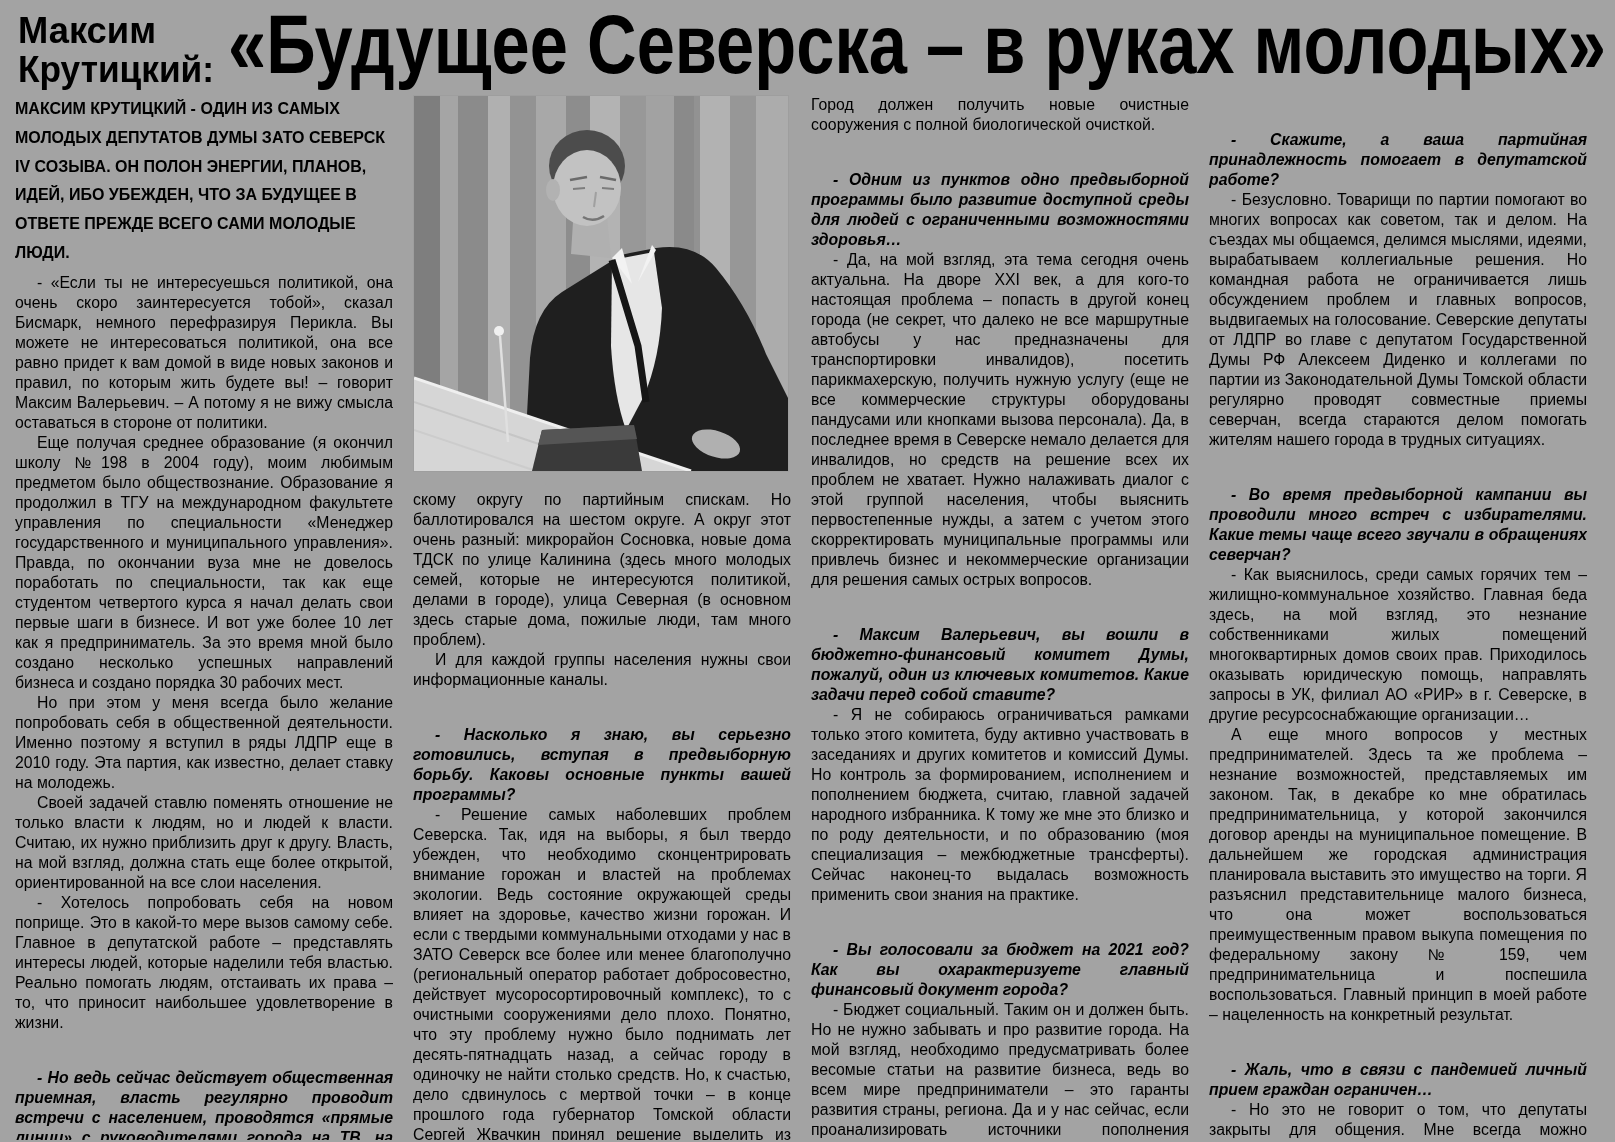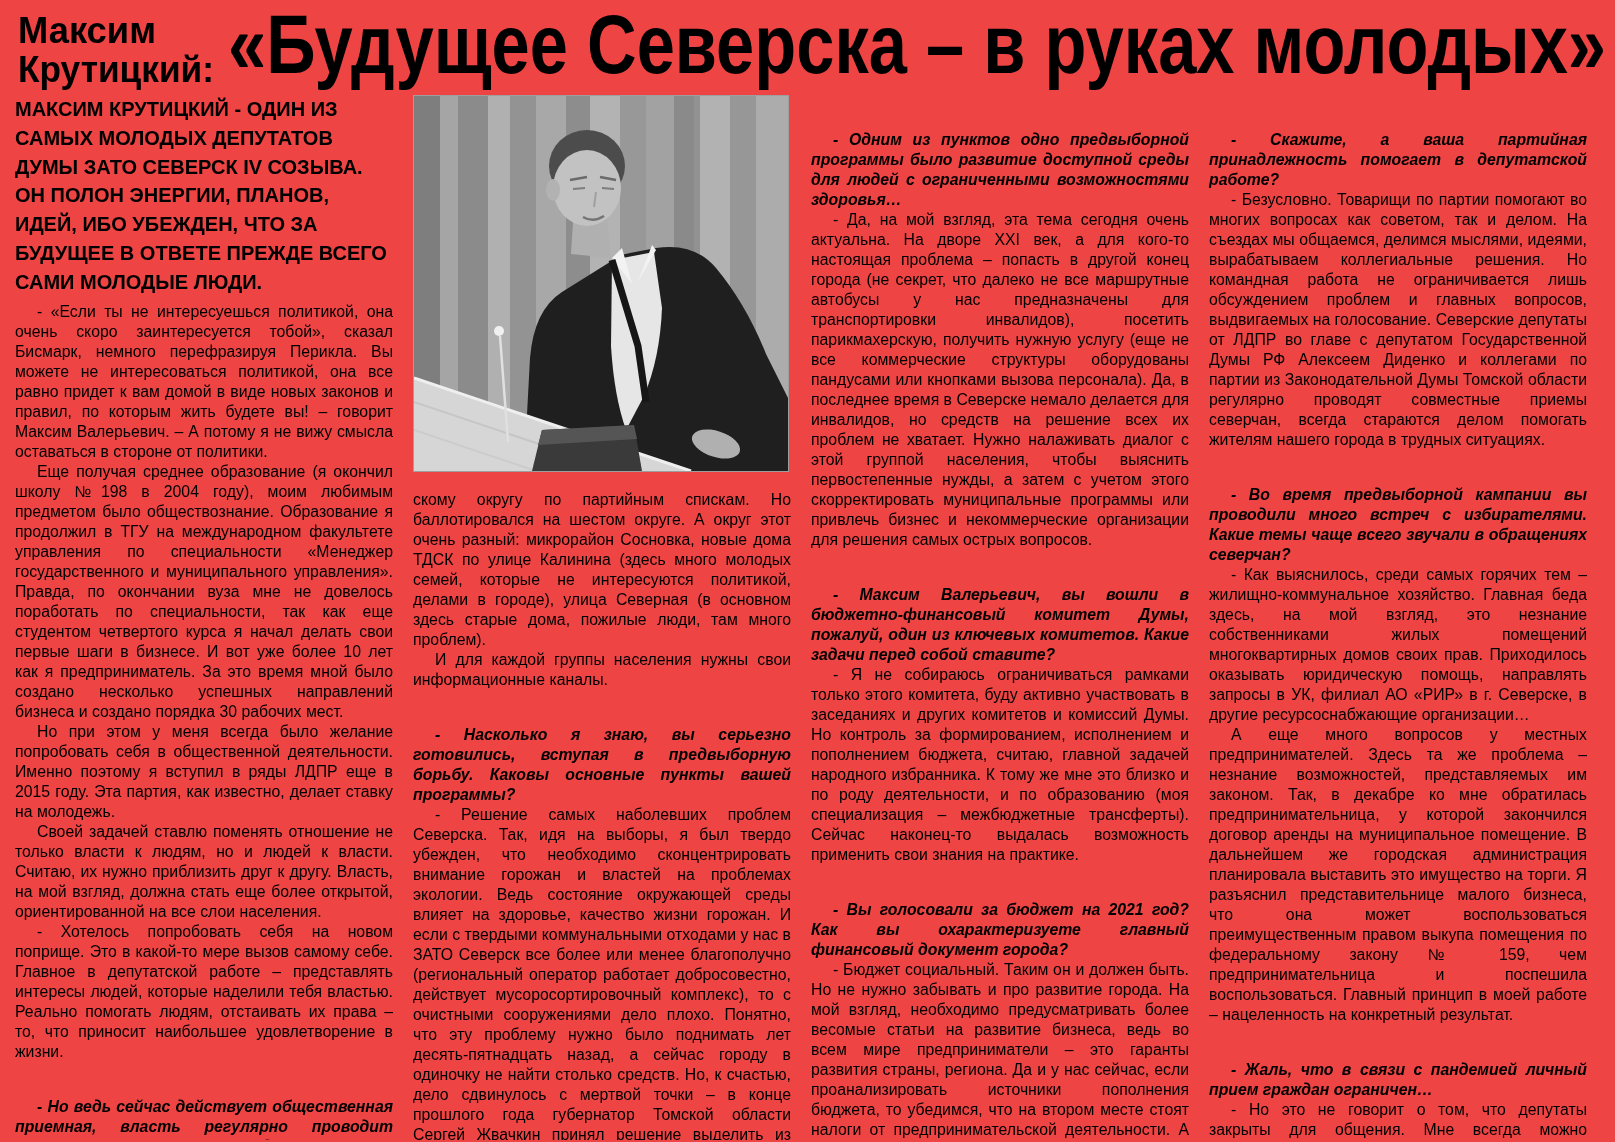--- a/index.html
+++ b/index.html
@@ -1,38 +1,38 @@
 <!DOCTYPE html>
 <html lang="ru"><head>
 <meta charset="utf-8">
 <style>
   html,body{margin:0;padding:0;background:#ffffff;}
   .page{
     position:relative;
     width:1615px;height:1142px;
-    background:#ef4444;color:#000;
+    background:#a3a3a3;color:#000;
     font-family:"Liberation Sans","DejaVu Sans",sans-serif;
     overflow:hidden;
   }
   .header{position:absolute;top:0;left:15px;width:1590px;height:92px;}
   .kicker{position:absolute;left:3px;top:6px;}
   .kicker text{font-family:"Liberation Sans","DejaVu Sans",sans-serif;font-weight:bold;fill:#000;}
   .headline{position:absolute;left:213px;top:0;}
   .headline text{font-family:"Liberation Sans","DejaVu Sans",sans-serif;font-weight:bold;fill:#000;}
   .cols{
     position:absolute;top:95px;left:15px;
     display:flex;gap:20px;
   }
   .col{
     width:378px;height:1045px;overflow:hidden;
     font-size:15.8px;line-height:20px;text-align:justify;
   }
   .col p{margin:0;text-indent:22px;}
   p.lead{
-    font-weight:bold;font-size:20px;line-height:28.8px;
+    font-weight:bold;font-size:16px;line-height:28.8px;
     text-indent:0;text-align:left;margin-bottom:5px;
   }
   p.q{font-weight:bold;font-style:italic;margin-top:35px;}
   p.cont{text-indent:0;}
   p.byline{
     text-indent:0;text-align:right;font-weight:bold;
     font-size:27px;line-height:30px;margin-top:16px;
   }
   .photo-frame{
     width:376px;height:377px;box-sizing:border-box;
@@ -55,21 +55,21 @@
       <text x="0" y="73" font-size="83" textLength="1378" lengthAdjust="spacingAndGlyphs">«Будущее Северска – в руках молодых»</text>
     </svg>
   </div>
 
   <div class="cols">
 
     <div class="col">
       <p class="lead">МАКСИМ КРУТИЦКИЙ - ОДИН ИЗ САМЫХ МОЛОДЫХ ДЕПУТАТОВ ДУМЫ ЗАТО СЕВЕРСК IV СОЗЫВА. ОН ПОЛОН ЭНЕРГИИ, ПЛАНОВ, ИДЕЙ, ИБО УБЕЖДЕН, ЧТО ЗА БУДУЩЕЕ В ОТВЕТЕ ПРЕЖДЕ ВСЕГО САМИ МОЛОДЫЕ ЛЮДИ.</p>
       <p>- «Если ты не интересуешься политикой, она очень скоро заинтересуется тобой», сказал Бисмарк, немного перефразируя Перикла. Вы можете не интересоваться политикой, она все равно придет к вам домой в виде новых законов и правил, по которым жить будете вы! – говорит Максим Валерьевич. – А потому я не вижу смысла оставаться в стороне от политики.</p>
       <p>Еще получая среднее образование (я окончил школу №198 в 2004 году), моим любимым предметом было обществознание. Образование я продолжил в ТГУ на международном факультете управления по специальности «Менеджер государственного и муниципального управления». Правда, по окончании вуза мне не довелось поработать по специальности, так как еще студентом четвертого курса я начал делать свои первые шаги в бизнесе. И вот уже более 10 лет как я предприниматель. За это время мной было создано несколько успешных направлений бизнеса и создано порядка 30 рабочих мест.</p>
-      <p>Но при этом у меня всегда было желание попробовать себя в общественной деятельности. Именно поэтому я вступил в ряды ЛДПР еще в 2015 году. Эта партия, как известно, делает ставку на молодежь.</p>
+      <p>Но при этом у меня всегда было желание попробовать себя в общественной деятельности. Именно поэтому я вступил в ряды ЛДПР еще в 2010 году. Эта партия, как известно, делает ставку на молодежь.</p>
       <p>Своей задачей ставлю поменять отношение не только власти к людям, но и людей к власти. Считаю, их нужно приблизить друг к другу. Власть, на мой взгляд, должна стать еще более открытой, ориентированной на все слои населения.</p>
       <p>- Хотелось попробовать себя на новом поприще. Это в какой-то мере вызов самому себе. Главное в депутатской работе – представлять интересы людей, которые наделили тебя властью. Реально помогать людям, отстаивать их права – то, что приносит наибольшее удовлетворение в жизни.</p>
       <p class="q">- Но ведь сейчас действует общественная приемная, власть регулярно проводит встречи с населением, проводятся «прямые линии» с руководителями города на ТВ, на радио, в газете регулярно идут публикации о городских событиях, важнейших решениях власти…</p>
 
     </div>
 
     <div class="col">
       <div class="photo-frame">
         <svg width="374" height="375" viewBox="0 0 374 375">
 
@@ -127,20 +127,21 @@
           </g>
         </svg>
       </div>
       <p class="cont">скому округу по партийным спискам. Но баллотировался на шестом округе. А округ этот очень разный: микрорайон Сосновка, новые дома ТДСК по улице Калинина (здесь много молодых семей, которые не интересуются политикой, делами в городе), улица Северная (в основном здесь старые дома, пожилые люди, там много проблем).</p>
       <p>И для каждой группы населения нужны свои информационные каналы.</p>
       <p class="q">- Насколько я знаю, вы серьезно готовились, вступая в предвыборную борьбу. Каковы основные пункты вашей программы?</p>
       <p>- Решение самых наболевших проблем Северска. Так, идя на выборы, я был твердо убежден, что необходимо сконцентрировать внимание горожан и властей на проблемах экологии. Ведь состояние окружающей среды влияет на здоровье, качество жизни горожан. И если с твердыми коммунальными отходами у нас в ЗАТО Северск все более или менее благополучно (региональный оператор работает добросовестно, действует мусоросортировочный комплекс), то с очистными сооружениями дело плохо. Понятно, что эту проблему нужно было поднимать лет десять-пятнадцать назад, а сейчас городу в одиночку не найти столько средств. Но, к счастью, дело сдвинулось с мертвой точки – в конце прошлого года губернатор Томской области Сергей Жвачкин принял решение выделить из регионального бюджета 42 миллиона рублей на разработку проектно-сметной документации на строительство новых очистных сооружений в ЗАТО Северск.</p>
     </div>
 
     <div class="col">
+      <p class="cont">Город должен получить новые очистные сооружения с полной биологической очисткой.</p>
       <p class="q">- Одним из пунктов одно предвыборной программы было развитие доступной среды для людей с ограниченными возможностями здоровья…</p>
       <p>- Да, на мой взгляд, эта тема сегодня очень актуальна. На дворе XXI век, а для кого-то настоящая проблема – попасть в другой конец города (не секрет, что далеко не все маршрутные автобусы у нас предназначены для транспортировки инвалидов), посетить парикмахерскую, получить нужную услугу (еще не все коммерческие структуры оборудованы пандусами или кнопками вызова персонала). Да, в последнее время в Северске немало делается для инвалидов, но средств на решение всех их проблем не хватает. Нужно налаживать диалог с этой группой населения, чтобы выяснить первостепенные нужды, а затем с учетом этого скорректировать муниципальные программы или привлечь бизнес и некоммерческие организации для решения самых острых вопросов.</p>
       <p class="q">- Максим Валерьевич, вы вошли в бюджетно-финансовый комитет Думы, пожалуй, один из ключевых комитетов. Какие задачи перед собой ставите?</p>
       <p>- Я не собираюсь ограничиваться рамками только этого комитета, буду активно участвовать в заседаниях и других комитетов и комиссий Думы. Но контроль за формированием, исполнением и пополнением бюджета, считаю, главной задачей народного избранника. К тому же мне это близко и по роду деятельности, и по образованию (моя специализация – межбюджетные трансферты). Сейчас наконец-то выдалась возможность применить свои знания на практике.</p>
       <p class="q">- Вы голосовали за бюджет на 2021 год? Как вы охарактеризуете главный финансовый документ города?</p>
       <p>- Бюджет социальный. Таким он и должен быть. Но не нужно забывать и про развитие города. На мой взгляд, необходимо предусматривать более весомые статьи на развитие бизнеса, ведь во всем мире предприниматели – это гаранты развития страны, региона. Да и у нас сейчас, если проанализировать источники пополнения бюджета, то убедимся, что на втором месте стоят налоги от предпринимательской деятельности. А значит, необходимо и впредь создавать условия для развития бизнеса, при этом понимая, что местным предпринимателям гораздо сложнее развиваться в рамках закрытого города.</p>
     </div>
 
     <div class="col">
       <p class="q">- Скажите, а ваша партийная принадлежность помогает в депутатской работе?</p>

